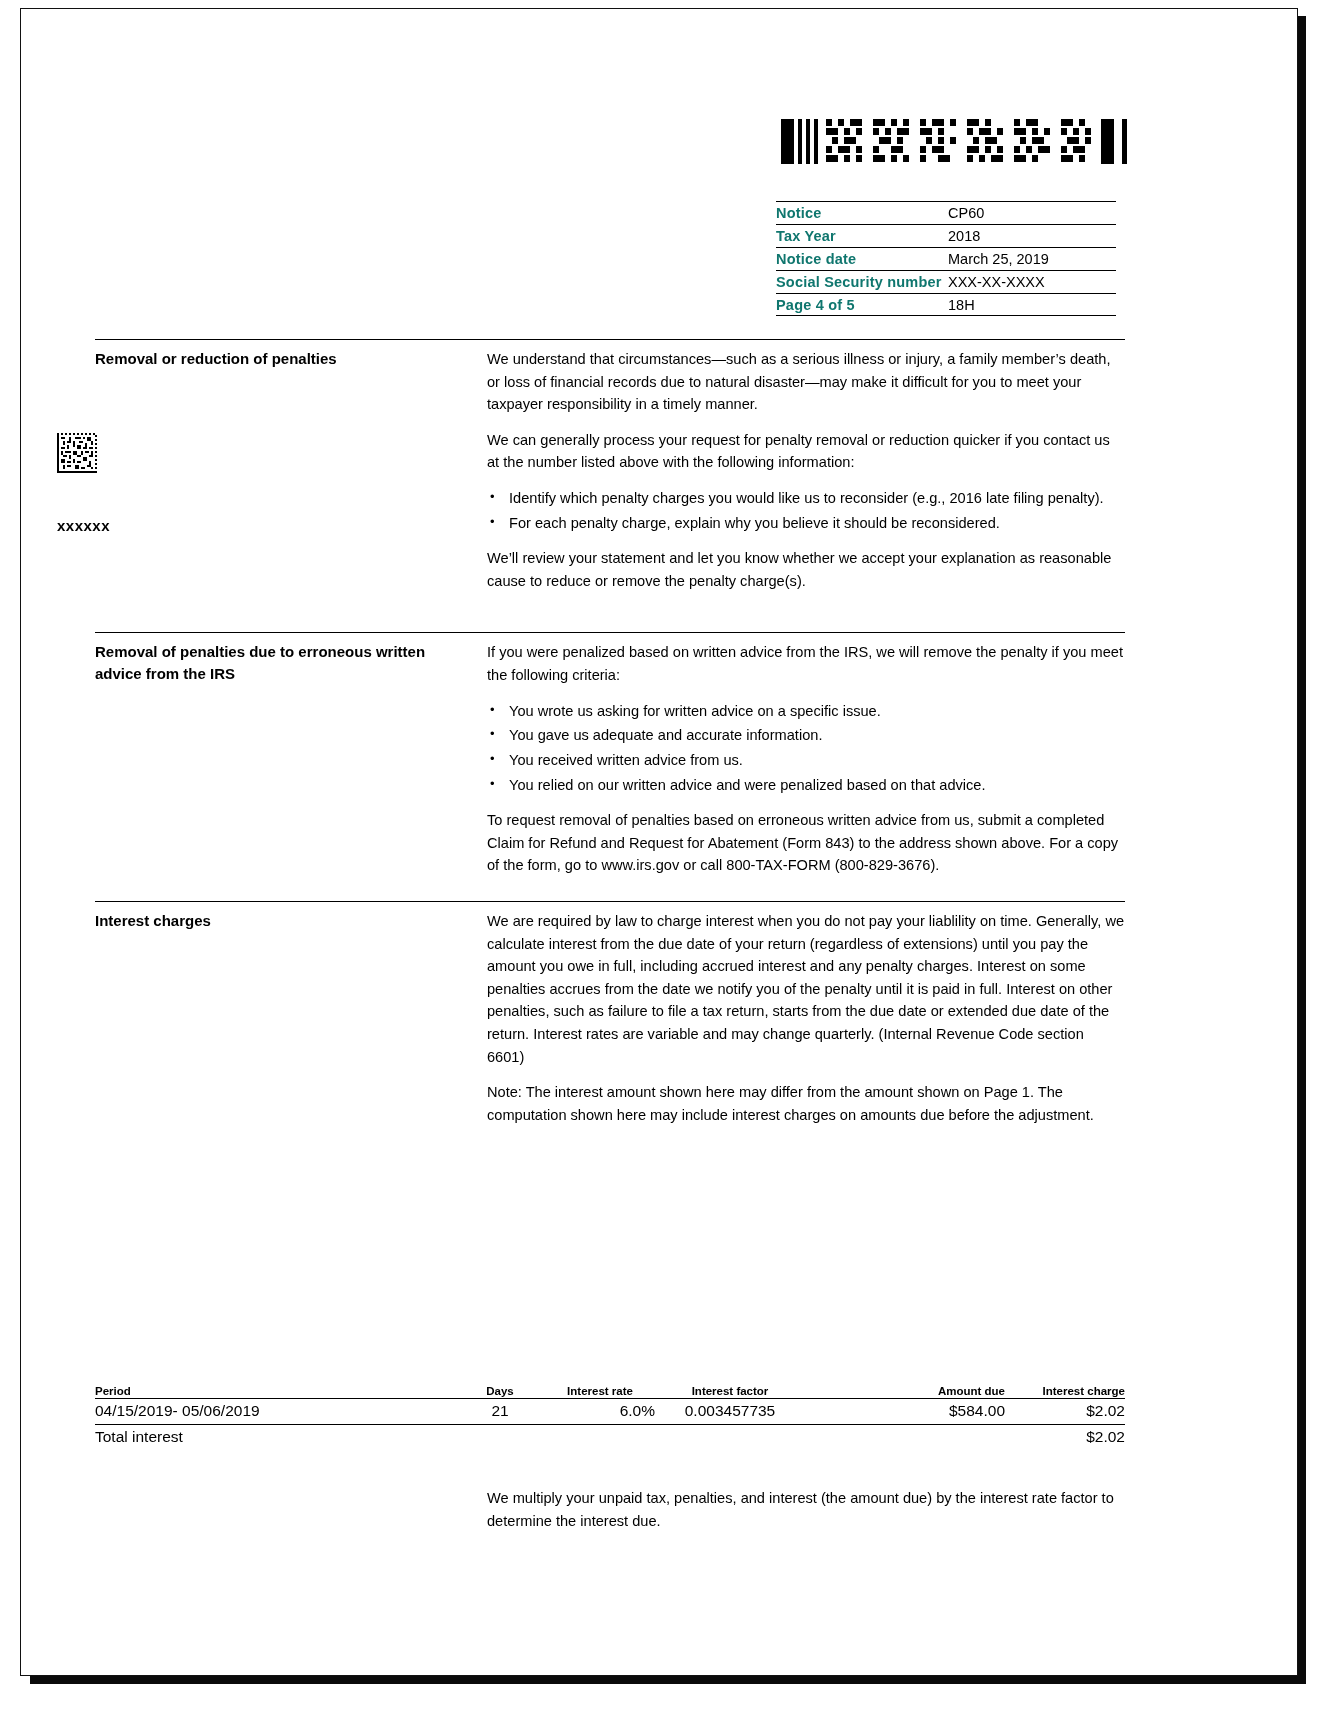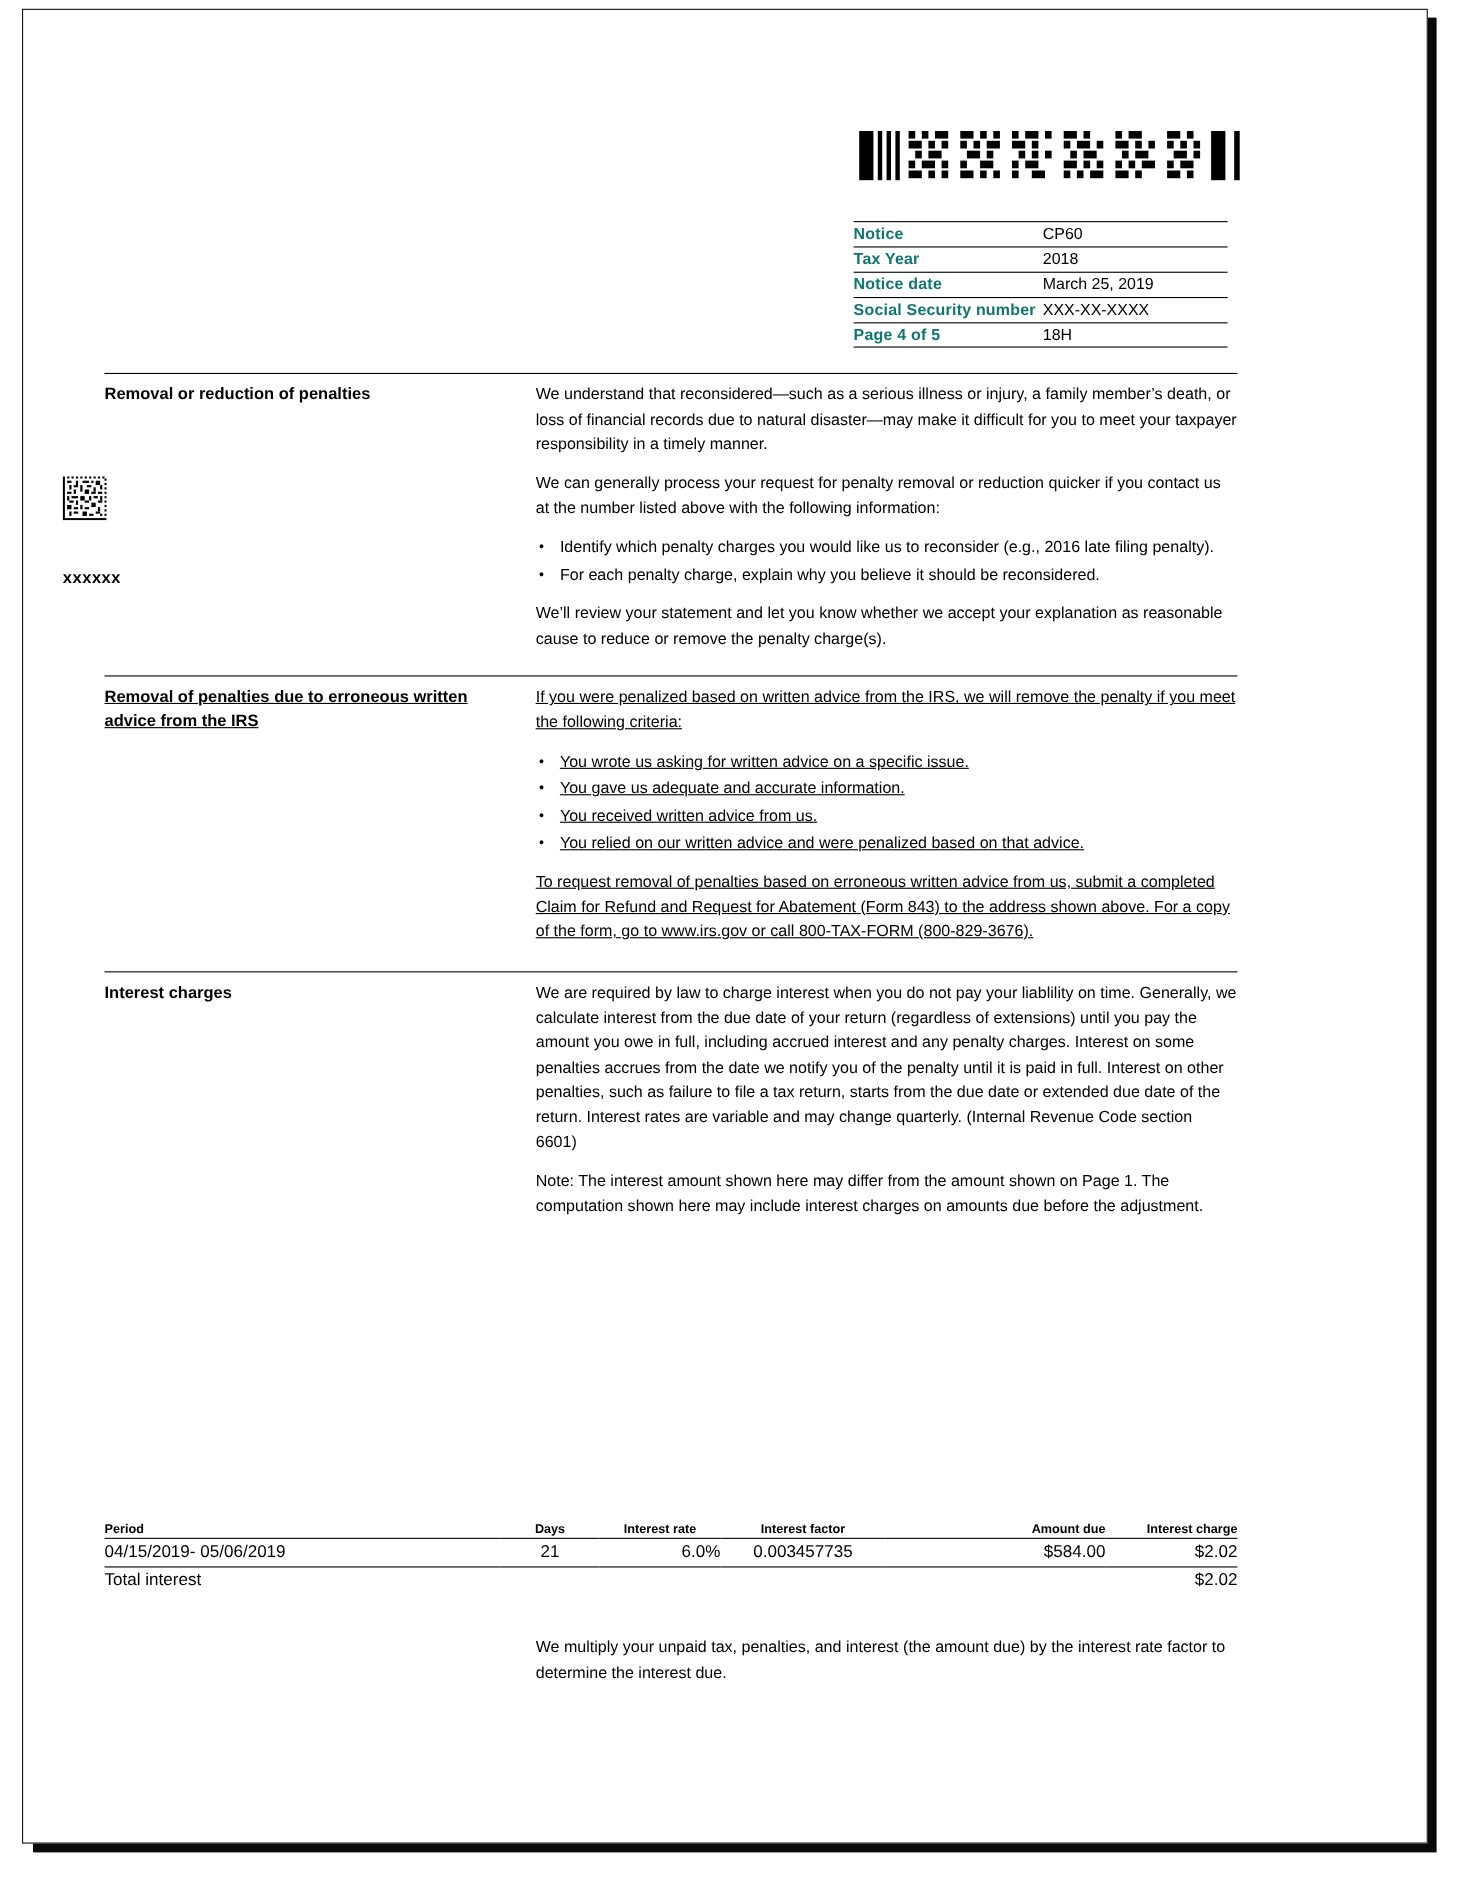--- a/index.html
+++ b/index.html
@@ -379,31 +379,31 @@
           <span class="meta-v">18H</span>
         </div>
       </div>
 
       <div class="content">
 
 
         <div class="sect">
           <div class="sect-head">Removal or reduction of penalties</div>
           <div class="sect-body">
-            <p>We understand that reconsidered—such as a serious illness or injury, a family member’s death, or loss of financial records due to natural disaster—may make it difficult for you to meet your taxpayer responsibility in a timely manner.</p>
+            <p>We understand that circumstances—such as a serious illness or injury, a family member’s death, or loss of financial records due to natural disaster—may make it difficult for you to meet your taxpayer responsibility in a timely manner.</p>
             <p>We can generally process your request for penalty removal or reduction quicker if you contact us at the number listed above with the following information:</p>
             <ul class="bul">
               <li>Identify which penalty charges you would like us to reconsider (e.g., 2016 late filing penalty).</li>
               <li>For each penalty charge, explain why you believe it should be reconsidered.</li>
             </ul>
             <p>We’ll review your statement and let you know whether we accept your explanation as reasonable cause to reduce or remove the penalty charge(s).</p>
           </div>
         </div>
 
-        <div class="sect" style="margin-top:22px;text-decoration:underline;">
+        <div class="sect" style="margin-top:40px;">
           <div class="sect-head">Removal of penalties due to erroneous written advice from the IRS</div>
           <div class="sect-body">
             <p>If you were penalized based on written advice from the IRS, we will remove the penalty if you meet the following criteria:</p>
             <ul class="bul">
               <li>You wrote us asking for written advice on a specific issue.</li>
               <li>You gave us adequate and accurate information.</li>
               <li>You received written advice from us.</li>
               <li>You relied on our written advice and were penalized based on that advice.</li>
             </ul>
             <p>To  request removal of penalties based on erroneous written advice from us, submit a completed Claim for Refund and Request for Abatement (Form 843) to the address shown above. For a copy of the form, go to www.irs.gov or call 800-TAX-FORM (800-829-3676).</p>

